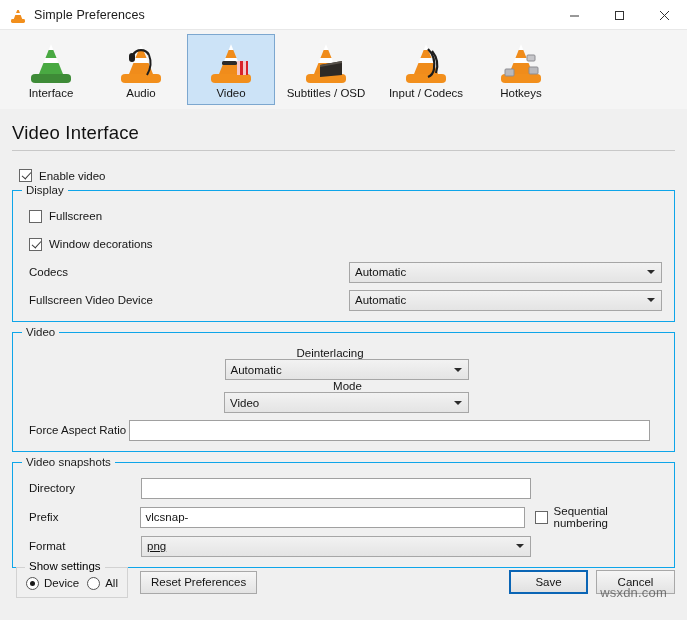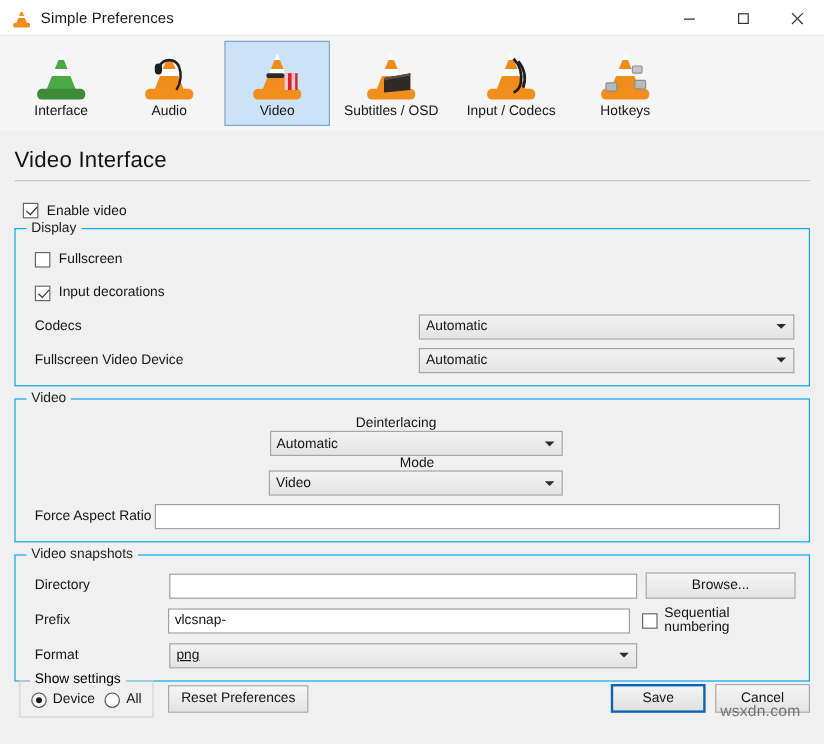--- a/index.html
+++ b/index.html
@@ -427,21 +427,21 @@
   <div class="group">
     <span class="legend">Display</span>
 
     <div class="row" style="gap:7px;margin-left:6px;">
       <span class="cb"></span>
       <span class="cb-label">Fullscreen</span>
     </div>
 
     <div class="row" style="gap:7px;margin-left:6px;">
       <span class="cb checked"></span>
-      <span class="cb-label">Input decorations</span>
+      <span class="cb-label">Window decorations</span>
     </div>
 
     <div class="row" style="margin-left:6px;margin-top:4px;">
       <span class="row-label" style="width:320px;">Codecs</span>
       <div class="combo" style="width:313px;">
         <span>Automatic</span>
         <span class="arrow"></span>
       </div>
     </div>
 
@@ -475,21 +475,20 @@
       <div class="textfield" style="width:521px;" placeholder=""></div>
     </div>
   </div>
 
   <div class="group">
     <span class="legend">Video snapshots</span>
 
     <div class="row" style="margin-left:6px;">
       <span class="row-label" style="width:112px;">Directory</span>
       <div class="textfield" style="width:390px;" placeholder=""></div>
-      <div class="btn" style="width:125px;margin-left:7px;">Browse...</div>
     </div>
 
     <div class="row" style="margin-left:6px;">
       <span class="row-label" style="width:112px;">Prefix</span>
       <div class="textfield" style="width:390px;">vlcsnap-</div>
       <span class="cb" style="margin-left:10px;"></span>
       <span class="cb-label" style="margin-left:6px;">Sequential numbering</span>
     </div>
 
     <div class="row" style="margin-left:6px;">

